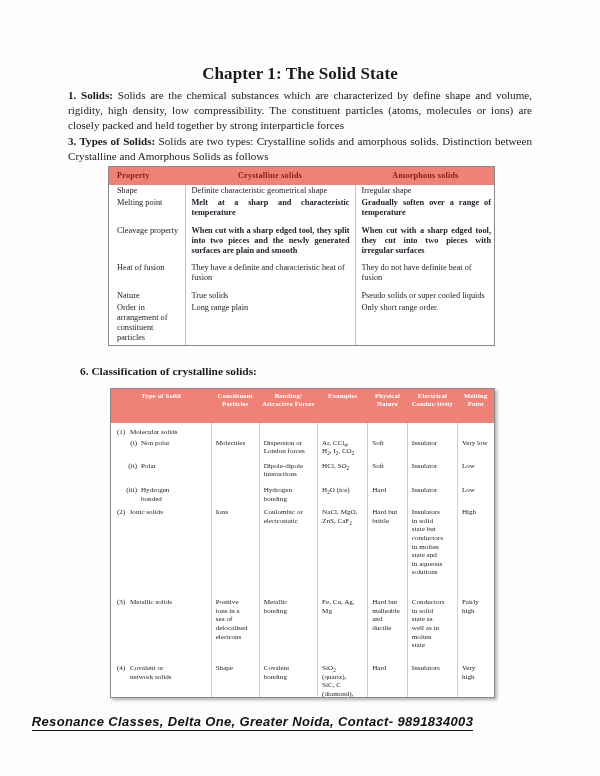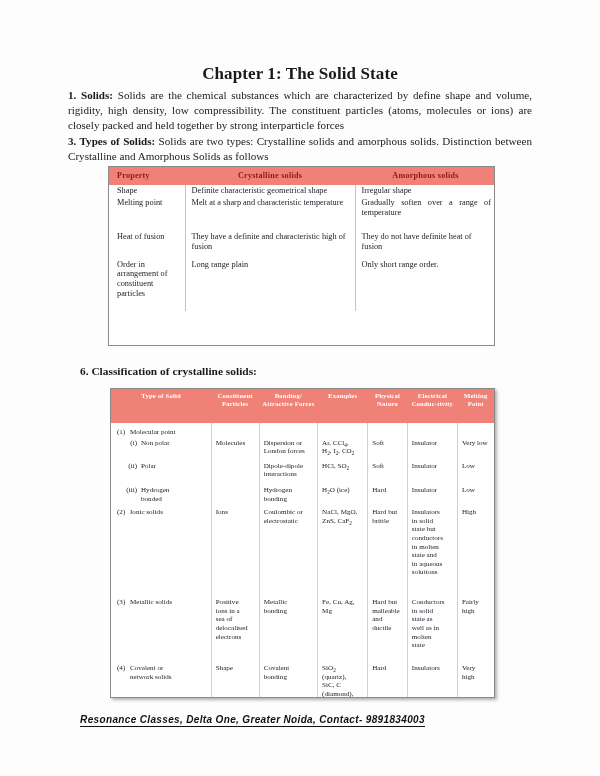--- a/index.html
+++ b/index.html
@@ -101,20 +101,21 @@
     border-left: 0.9px solid #e6b6b0;
   }
   #table1 td:first-child { border-left: none; }
   #table1 td.prop {
     padding-left: 8px;
     padding-right: 2px;
   }
   #table1 td.just {
     text-align: justify;
     text-justify: inter-word;
+    font-weight: bold;
   }
   #table1 .spacer td { height: 4px; }
 
   
   #table2-wrap {
     left: 110px;
     top: 388px;
     width: 385px;
     height: 310px;
   }
@@ -148,21 +149,21 @@
   
   .footer {
     position: absolute;
     left: 0;
     top: 714px;
     width: 505px;
     text-align: center;
     font-family: "Liberation Sans", sans-serif;
     font-style: italic;
     font-weight: bold;
-    font-size: 10px;
+    font-size: 13px;
     letter-spacing: 0.35px;
     color: #111;
   }
   .footer span {
     border-bottom: 1px solid #111;
     padding-bottom: 1px;
   }
 </style>
 </head>
 <body>
@@ -202,35 +203,45 @@
         <tr>
           <td class="prop">Melting point</td>
           <td class="just">Melt at a sharp and characteristic temperature</td>
           <td class="just">Gradually soften over a range of temperature</td>
         </tr>
         <tr class="spacer">
             <td></td>
             <td></td>
             <td></td>
           </tr>
+        <tr>
+          <td class="prop">Cleavage property</td>
+          <td class="just">When cut with a sharp edged tool, they split into two pieces and the newly generated surfaces are plain and smooth</td>
+          <td class="just">When cut with a sharp edged tool, they cut into two pieces with irregular surfaces</td>
+        </tr>
         <tr class="spacer">
             <td></td>
             <td></td>
             <td></td>
           </tr>
         <tr>
           <td class="prop">Heat of fusion</td>
-          <td>They have a definite and characteristic high of fusion</td>
+          <td>They have a definite and characteristic heat of fusion</td>
           <td>They do not have definite heat of fusion</td>
         </tr>
         <tr class="spacer">
             <td></td>
             <td></td>
             <td></td>
           </tr>
+        <tr>
+          <td class="prop">Nature</td>
+          <td>True solids</td>
+          <td>Pseudo solids or super cooled liquids</td>
+        </tr>
         <tr>
           <td class="prop" style="height:50px">Order in arrangement of constituent particles</td>
           <td>Long range plain</td>
           <td>Only short range order.</td>
         </tr>
       </tbody>
     </table>
   </div>
 
   <div class="section-heading">6. Classification of crystalline solids:</div>
@@ -254,21 +265,21 @@
           <th>Examples</th>
           <th>Physical Nature</th>
           <th>Electrical Conduc-tivity</th>
           <th>Melting Point</th>
         </tr>
       </thead>
       <tbody>
 
         <tr>
           <td class="type" style="padding-top:5px">
-            <span class="num">(1)</span><span>Molecular point</span>
+            <span class="num">(1)</span><span>Molecular solids</span>
           </td>
           <td></td>
           <td></td>
           <td></td>
           <td></td>
           <td></td>
           <td></td>
         </tr>
 
         <tr>

